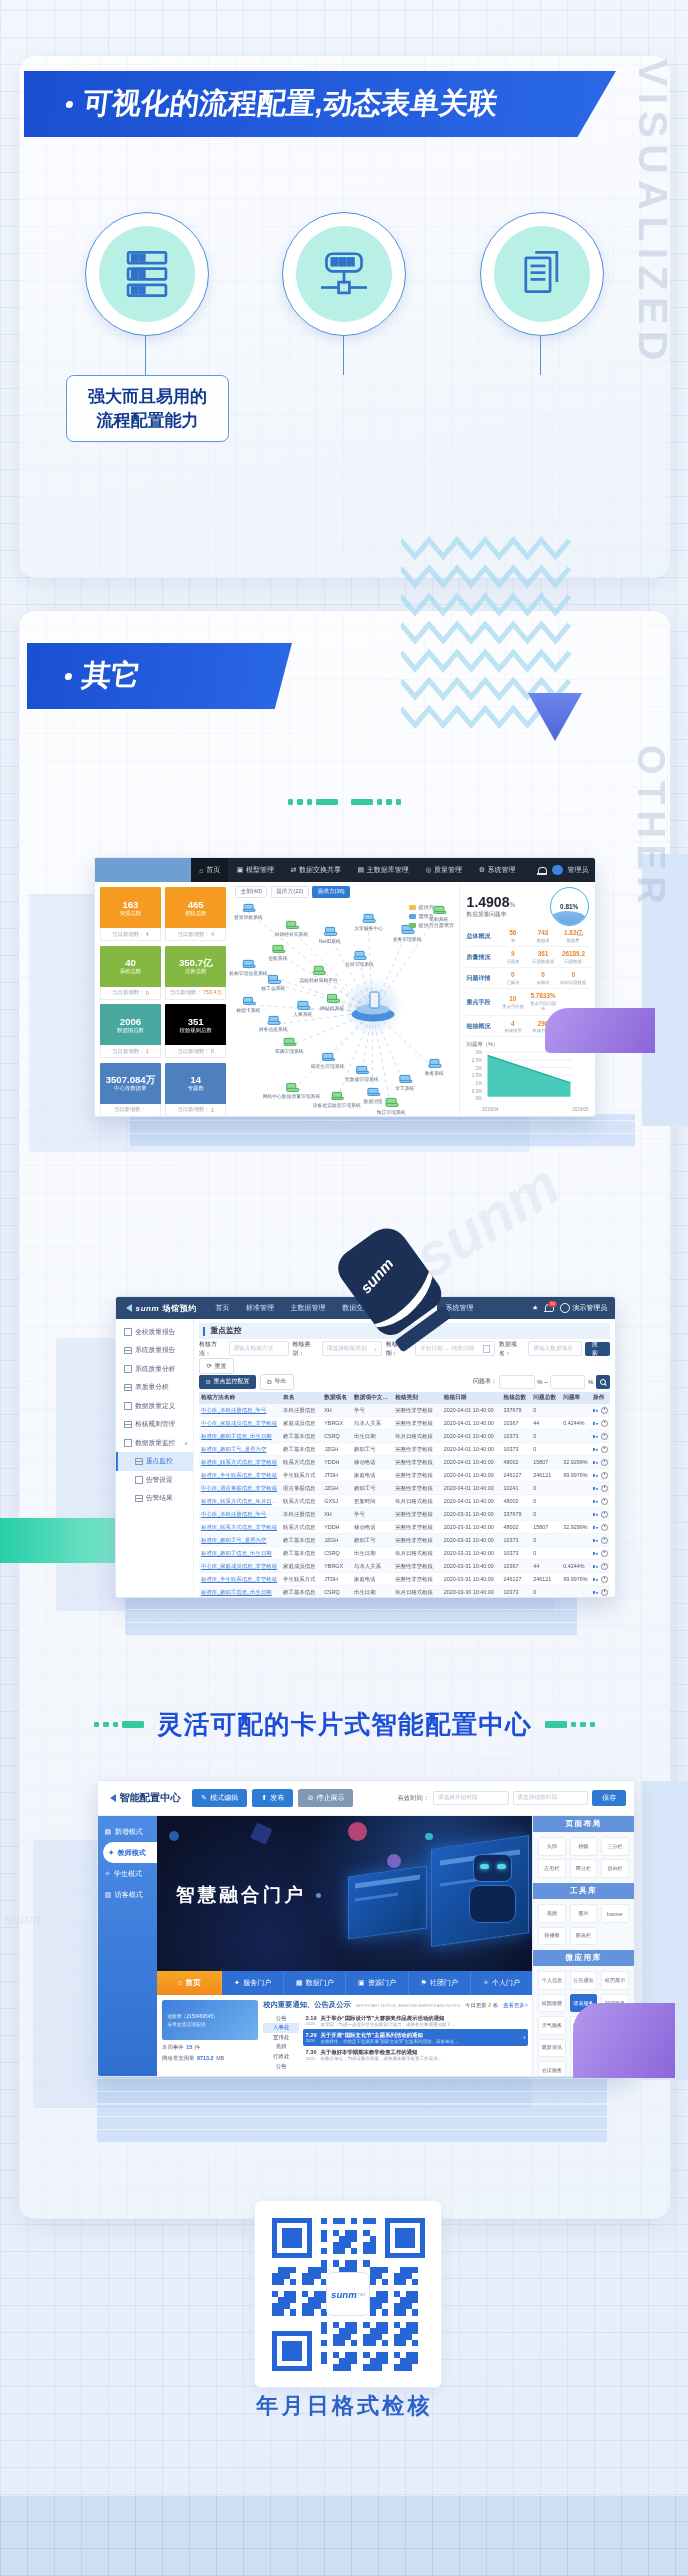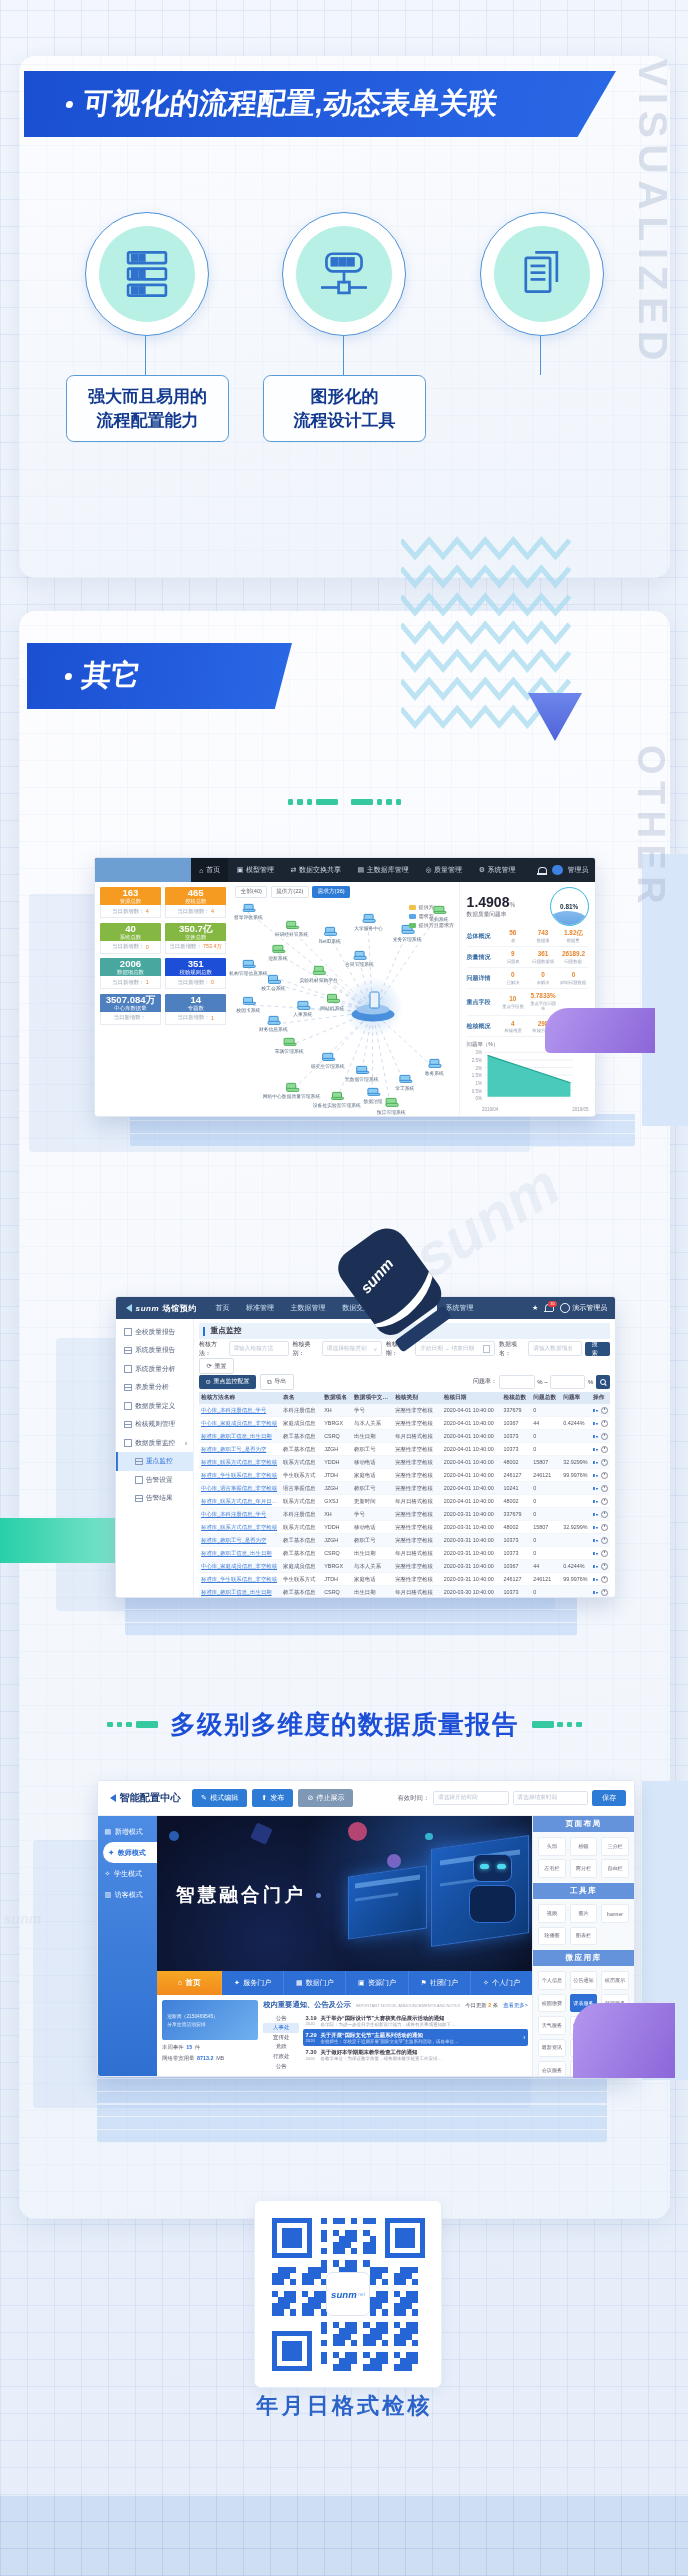--- a/index.html
+++ b/index.html
@@ -66,21 +66,21 @@
   .a1-nav{height:24px;background:#1b2532;display:flex;align-items:center;color:#cfd8e6;font-size:7px;}
   .a1-logo{width:96px;height:24px;background:#6d9fd2;flex:none;}
   .a1-nav .ni{display:flex;align-items:center;gap:2.6px;padding:0 8.3px;height:24px;cursor:pointer;white-space:nowrap;}
   .a1-nav .ni.first{background:#121a24;}
   .a1-right{margin-left:auto;display:flex;align-items:center;gap:5.1px;padding-right:6.4px;}
   .a1-ava{width:10.2px;height:10.2px;border-radius:50%;background:#3c82e0;display:inline-block;}
   .bellc{position:relative;width:7px;height:5.7px;border:1px solid #dfe7f2;border-bottom:none;border-radius:3.8px 3.8px 0 0;display:inline-block;}
   .bellc:after{content:"";position:absolute;left:-1.9px;bottom:-1.3px;width:9.6px;height:1.3px;background:#dfe7f2;}
   .a1-body{display:flex;height:233px;}
   .a1-stats{width:126px;flex:none;padding:5.1px 3.8px 0 5.1px;display:grid;grid-template-columns:1fr 1fr;gap:4.5px;align-content:start;}
-  .tile .top{height:18px;border-radius:1.3px 1.3px 0 0;color:#fff;display:flex;flex-direction:column;align-items:center;justify-content:center;}
+  .tile .top{height:41px;border-radius:1.3px 1.3px 0 0;color:#fff;display:flex;flex-direction:column;align-items:center;justify-content:center;}
   .tile .top b{font-size:9.6px;line-height:1.15;}
   .tile .top span{font-size:5.4px;opacity:.95;}
   .tile .strip{height:12px;border:0.6px solid #e8ecf2;border-top:none;font-size:5.4px;color:#9aa7b8;
       display:flex;align-items:center;justify-content:center;gap:1.3px;background:#fff;}
   .tile .strip b{color:#e87c2a;font-weight:normal;}
   .a1-graph{flex:1;position:relative;padding:3.8px 2.6px 0 5.1px;}
   .gtabs{display:flex;gap:3.2px;}
   .gtab{font-size:5.7px;color:#667;background:#fff;border:0.6px solid #dde4ee;border-radius:1.3px;padding:1.3px 4.5px;cursor:pointer;}
   .gtab.on{background:#2e7bd6;border-color:#2e7bd6;color:#fff;}
   .legend{position:absolute;right:5.1px;top:22px;font-size:5.1px;color:#667;display:flex;flex-direction:column;gap:1.9px;z-index:3;}
@@ -310,24 +310,20 @@
   </div>
 
   <div class="fline" style="left:145px;top:336px;height:39px;"></div>
   <div class="fline" style="left:343px;top:336px;height:39px;"></div>
   <div class="fline" style="left:540px;top:336px;height:39px;"></div>
 
   <div class="fbox" style="left:66px;top:375px;">
     <span>强大而且易用的</span>
     <span>流程配置能力</span>
   </div>
-  <div class="fbox" style="left:263px;top:375px;">
-    <span>图形化的</span>
-    <span>流程设计工具</span>
-  </div>
 
   <div class="bigcard" style="left:19px;top:611px;width:651px;height:1608px;"></div>
 
   <svg class="abs" style="left:401px;top:536px;z-index:2;opacity:.75;" width="171" height="211" viewBox="0 0 268 330">
     <defs>
         <polyline id="zz" points="0,6 22,32 44,6 66,32 88,6 110,32 132,6 154,32 176,6 198,32 220,6 242,32 264,6" fill="none" stroke="#aadcf0" stroke-width="8"></polyline>
       </defs>
     <use href="#zz" y="0"></use>
       <use href="#zz" y="44"></use>
       <use href="#zz" y="88"></use>
@@ -457,21 +453,21 @@
               <b>2006</b>
               <span>数据项总数</span>
             </div>
             <div class="strip">
               <span>当日新增数：</span>
               <b>1</b>
             </div>
           </div>
 
           <div class="tile">
-            <div class="top" style="background:#1d4ed8">
+            <div class="top" style="background:#000000">
               <b>351</b>
               <span>校验规则总数</span>
             </div>
             <div class="strip">
               <span>当日新增数：</span>
               <b>0</b>
             </div>
           </div>
 
           <div class="tile">
@@ -1224,21 +1220,21 @@
     </div>
   </div>
 
   <div class="stitle" style="top:1707px;">
     <span class="deco">
         <i class="sq"></i>
         <i class="sq"></i>
         <i class="sq"></i>
         <i class="bar"></i>
       </span>
-    <h2>多级别多维度的数据质量报告</h2>
+    <h2>灵活可配的卡片式智能配置中心</h2>
     <span class="deco">
         <i class="bar"></i>
         <i class="sq"></i>
         <i class="sq"></i>
         <i class="sq"></i>
       </span>
   </div>
 
   <div class="bluestrip" style="left:642px;top:1781px;width:47px;height:299px;"></div>
   <div class="ghost" style="left:33px;top:1840px;width:498px;height:268px;"></div>

